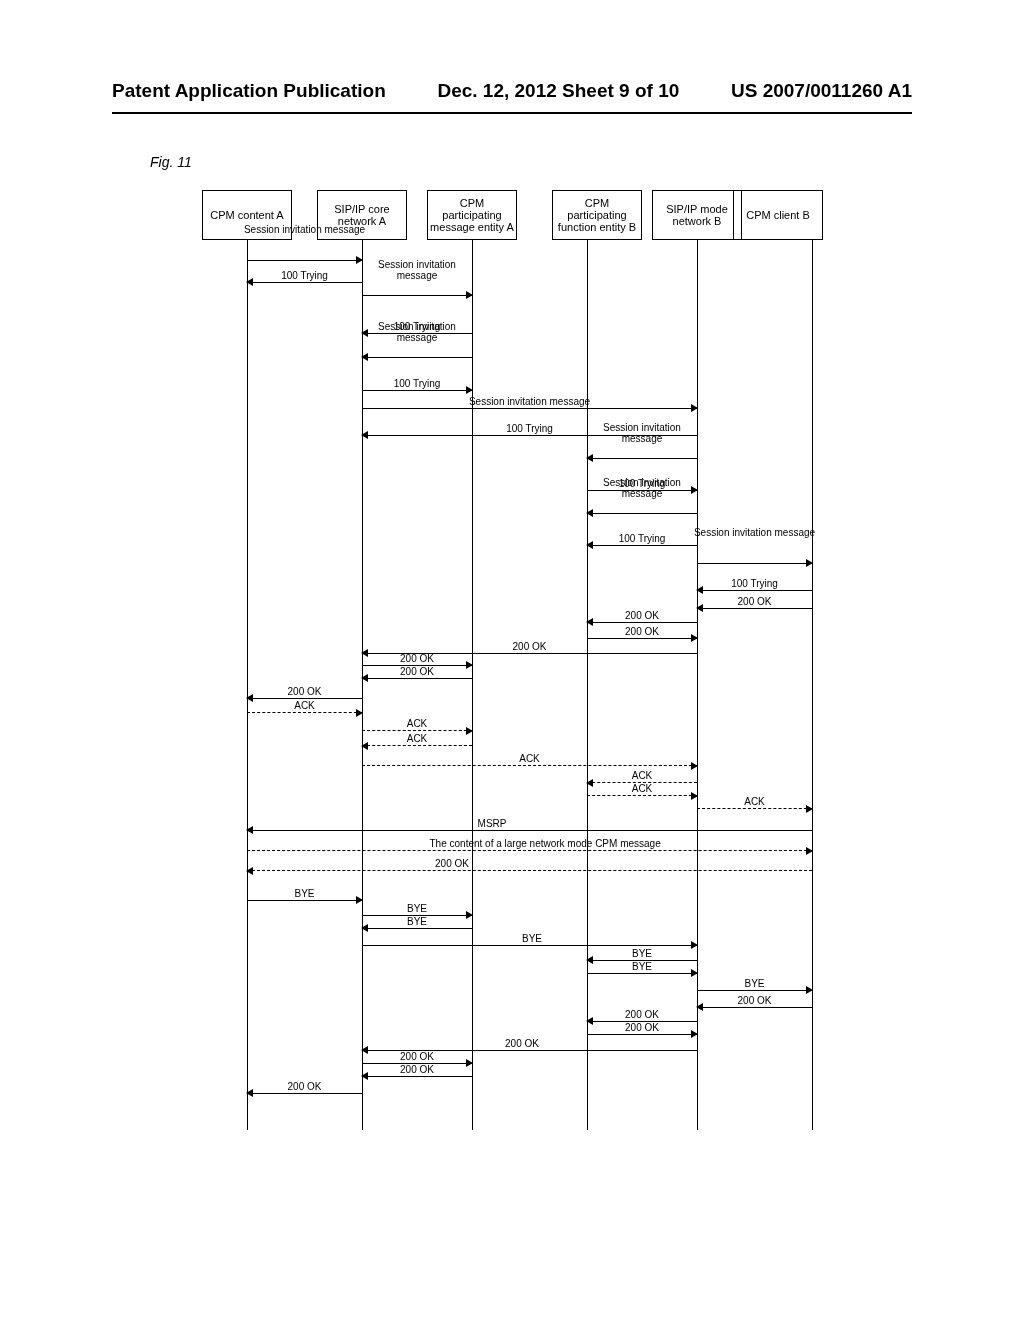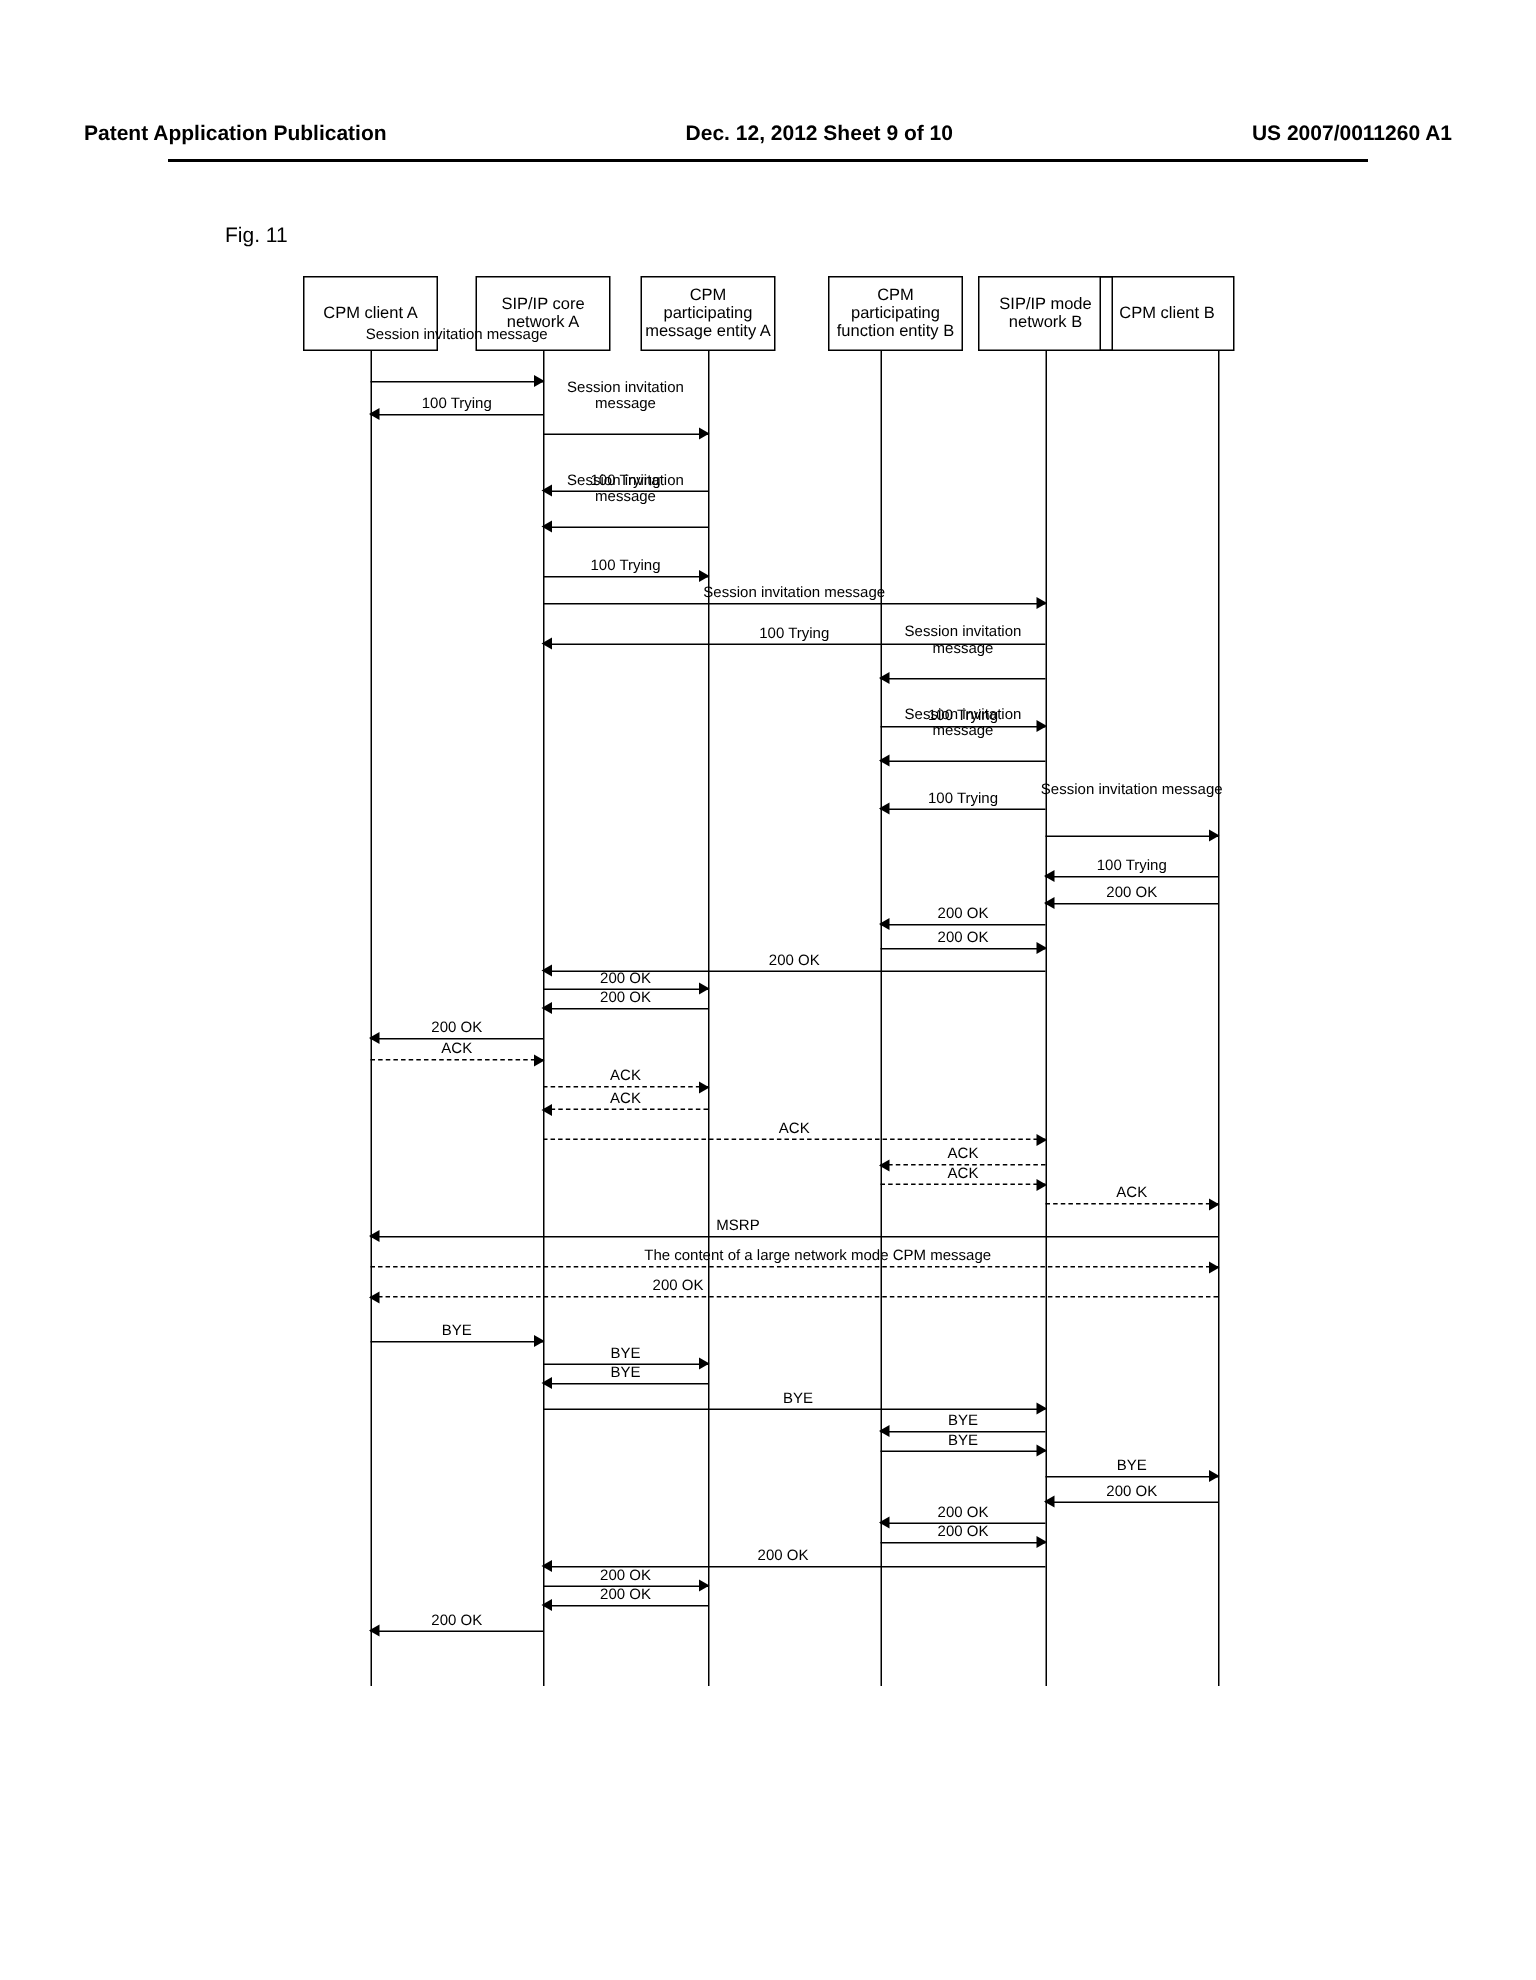--- a/index.html
+++ b/index.html
@@ -1,19 +1,19 @@
 <!DOCTYPE html>
 <html><head>
 <meta charset="utf-8">
 <style>
 * { margin: 0; padding: 0; box-sizing: border-box; }
 body { font-family: Arial, sans-serif; background: #fff; width: 1024px; height: 1320px; position: relative; }
-.header { display: flex; justify-content: space-between; padding: 80px 56px 10px; font-size: 14px; font-weight: bold; }
+.header { display: flex; justify-content: space-between; padding: 80px 112px 10px; font-size: 19px; font-weight: bold; }
 .rule { height: 2px; background: #000; margin: 0 112px; }
-.fig-label { margin: 40px 16px 20px 150px; font-size: 14px; }
+.fig-label { margin: 40px 16px 20px 150px; font-size: 14px; font-style: italic; }
 .diagram { position: relative; margin: 0 auto; width: 720px; height: 940px; }
 .actor { position: absolute; top: 0; width: 90px; height: 50px; border: 1px solid #000; text-align: center; font-size: 11px; display: flex; align-items: center; justify-content: center; padding: 2px; }
 .lifeline { position: absolute; top: 50px; width: 1px; background: #000; height: 890px; }
 .msg { position: absolute; font-size: 10px; text-align: center; white-space: nowrap; line-height: 1.1; }
 .arrow { position: absolute; height: 1px; background: #000; }
 .arrow.dashed { background: none; border-top: 1px dashed #000; height: 0; }
 .arrow::after { content: ''; position: absolute; width: 0; height: 0; border-style: solid; }
 .arrow.right::after { right: -1px; top: -4px; border-width: 4px 0 4px 7px; border-color: transparent transparent transparent #000; }
 .arrow.left::after { left: -1px; top: -4px; border-width: 4px 7px 4px 0; border-color: transparent #000 transparent transparent; }
 .arrow.dashed.right::after { top: -4px; }
@@ -25,21 +25,21 @@
 <div class="header">
   <span>Patent Application Publication</span>
   <span>Dec. 12, 2012  Sheet 9 of 10</span>
   <span>US 2007/0011260 A1</span>
 </div>
 <div class="rule"></div>
 
 <div class="fig-label">Fig. 11</div>
 
 <div class="diagram" id="diagram">
-    <div class="actor" style="left: 50px;">CPM client A</div>
+    <div class="actor" style="left: 50px;">CPM content A</div>
     <div class="lifeline" style="left: 95px;"></div>
     <div class="actor" style="left: 165px;">SIP/IP core network A</div>
     <div class="lifeline" style="left: 210px;"></div>
     <div class="actor" style="left: 275px;">CPM participating message entity A</div>
     <div class="lifeline" style="left: 320px;"></div>
     <div class="actor" style="left: 400px;">CPM participating function entity B</div>
     <div class="lifeline" style="left: 435px;"></div>
     <div class="actor" style="left: 500px;">SIP/IP mode network B</div>
     <div class="lifeline" style="left: 545px;"></div>
     <div class="actor" style="left: 581px;">CPM client B</div>

